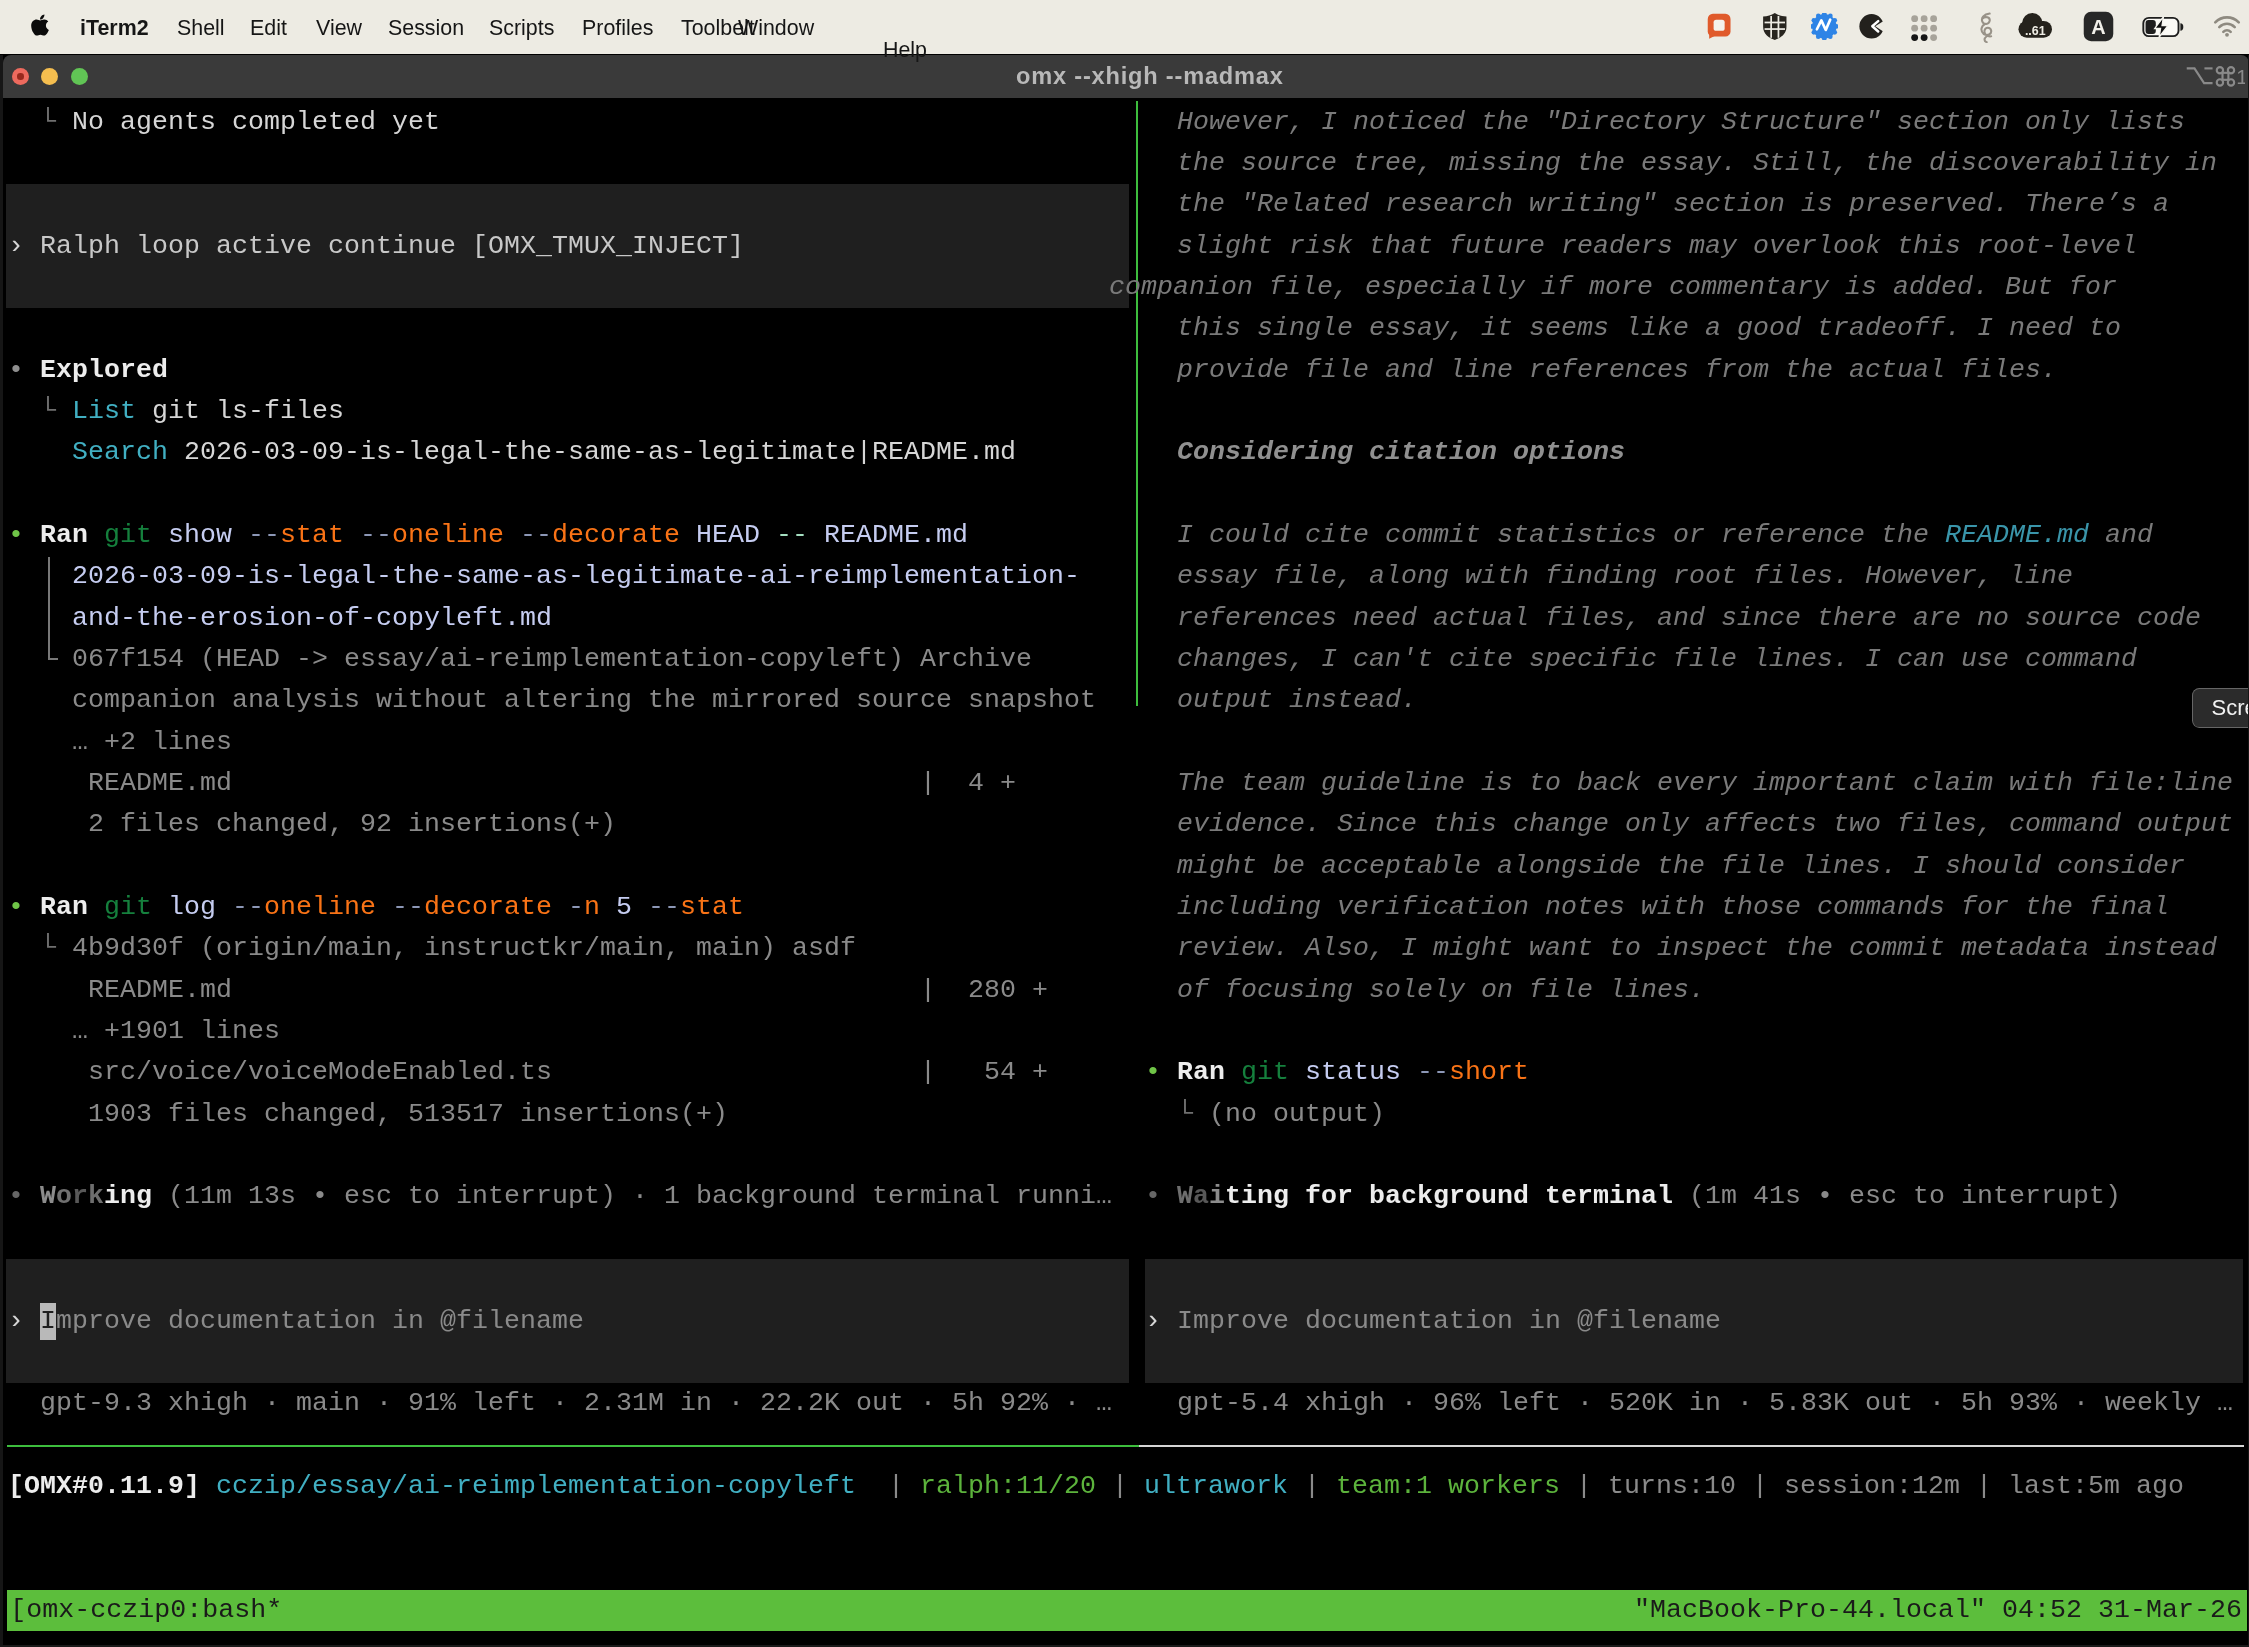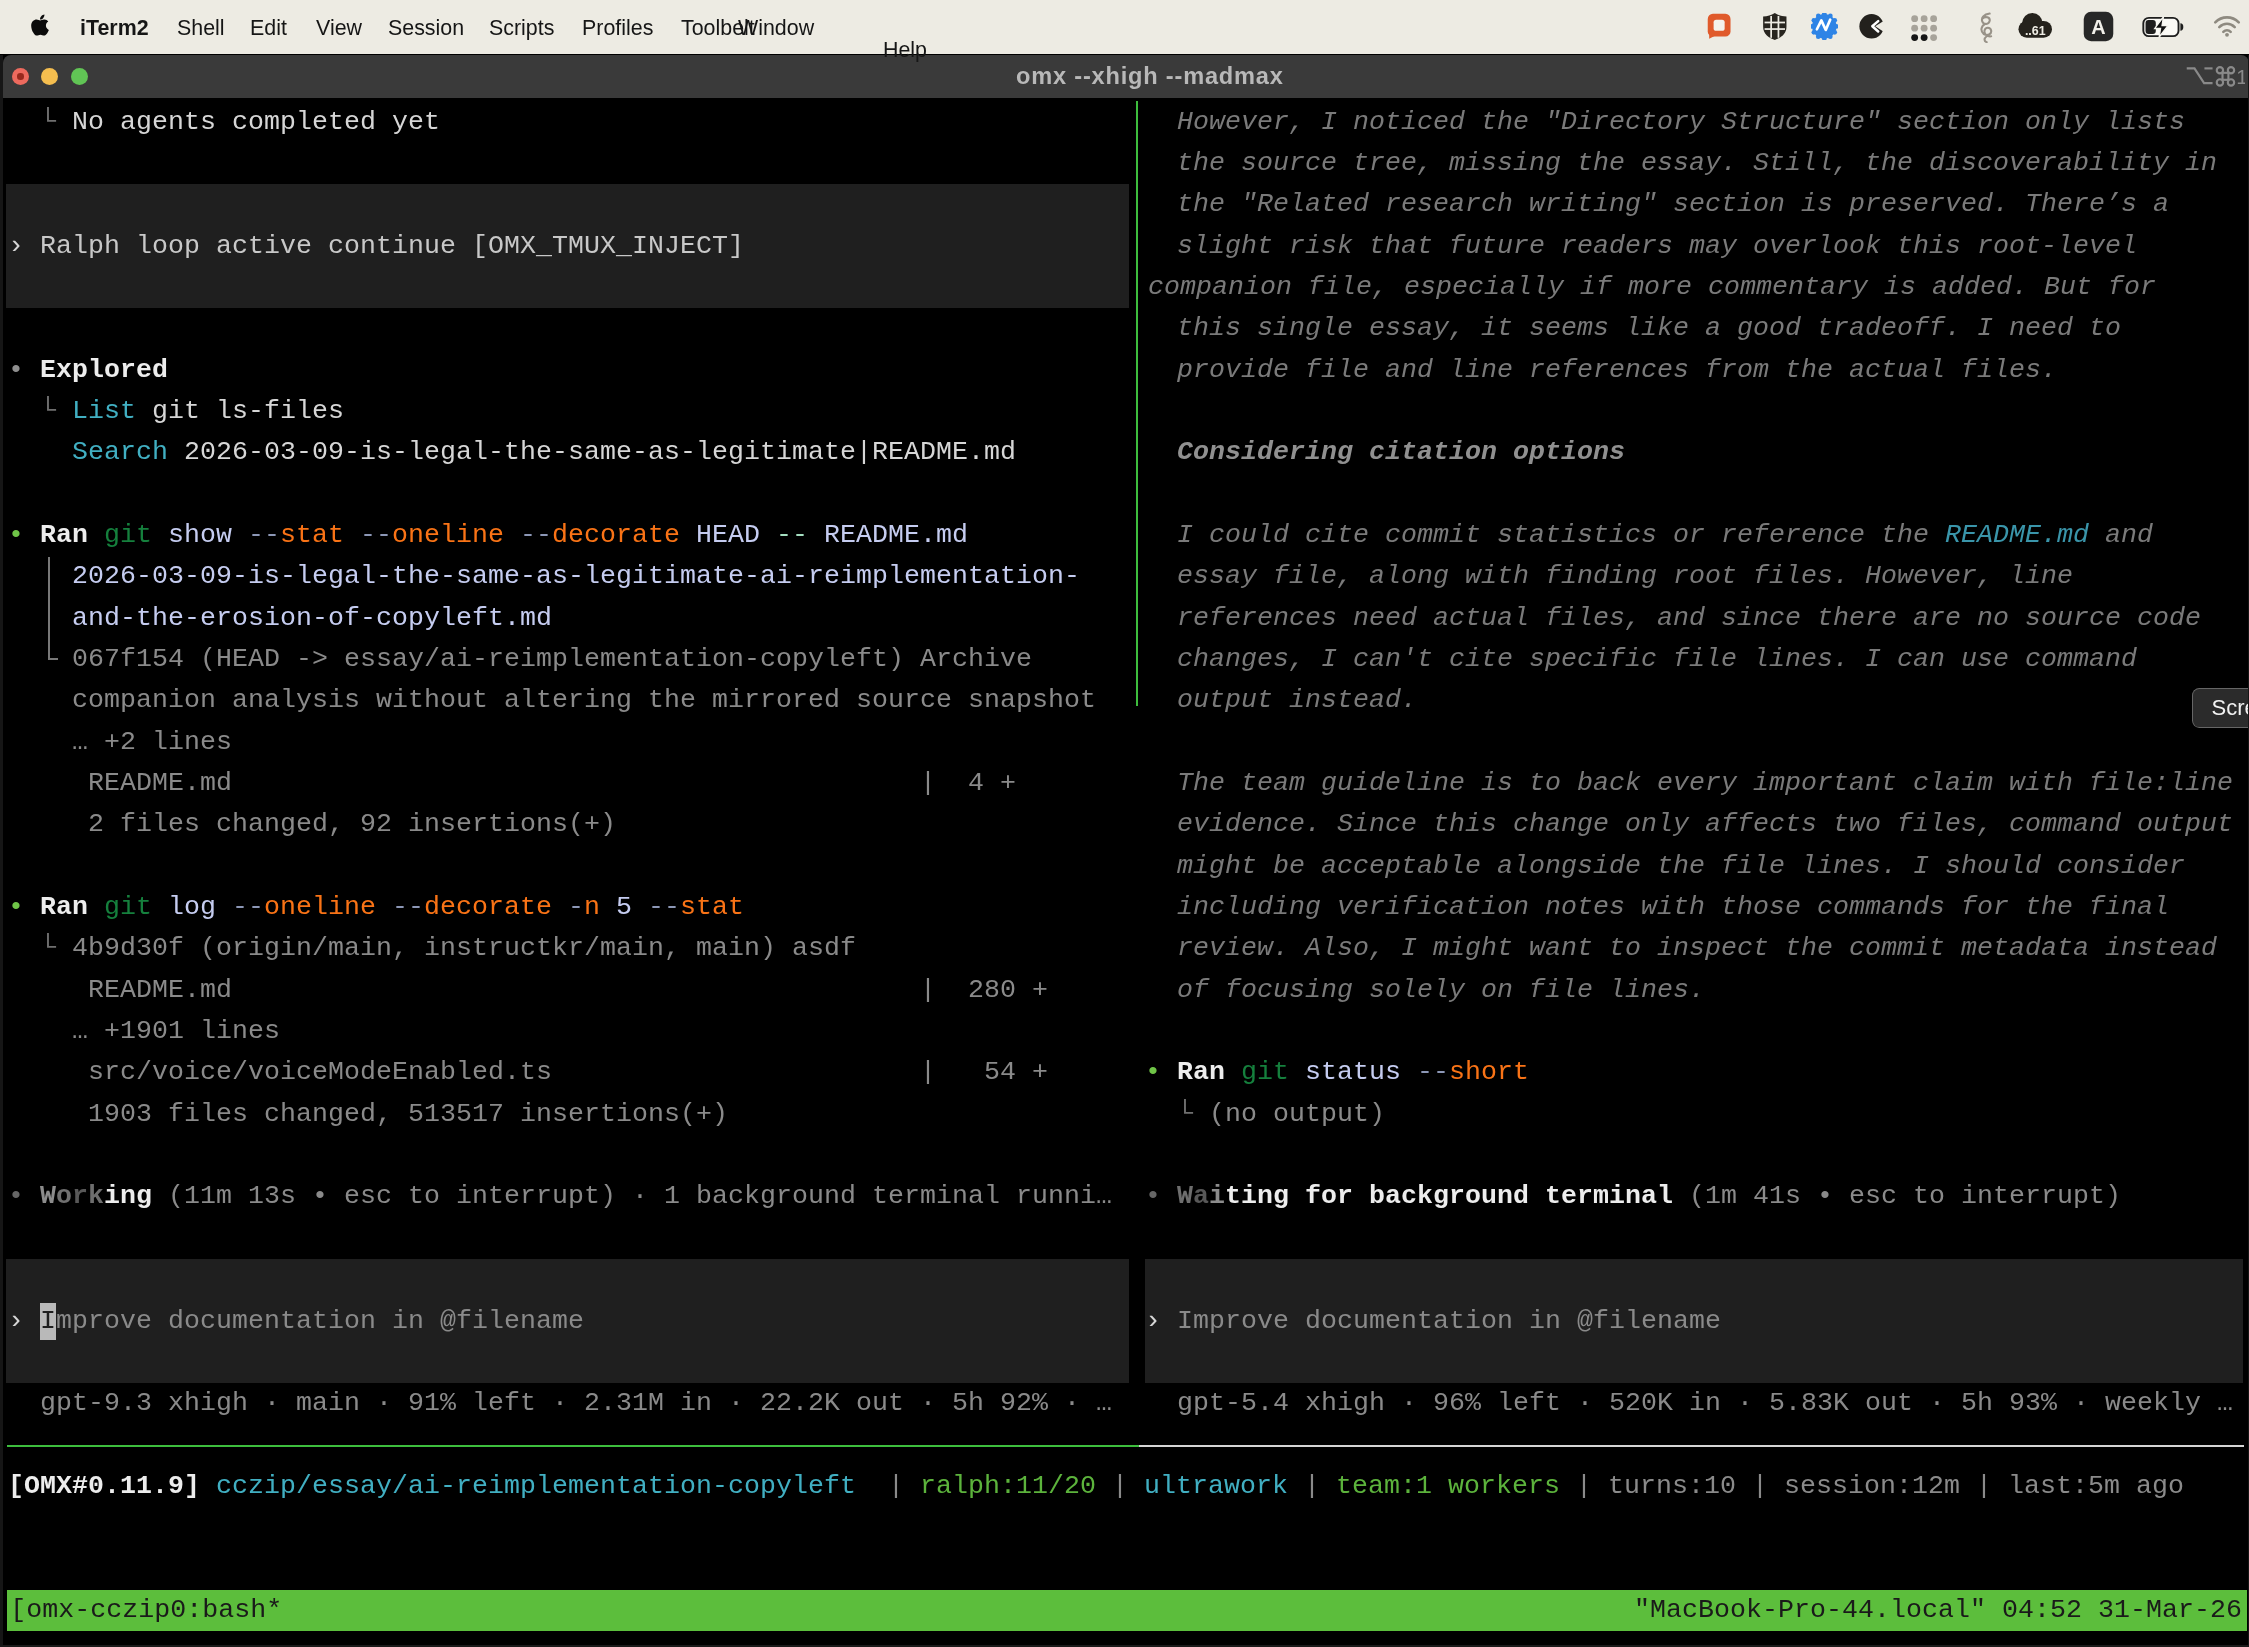--- a/index.html
+++ b/index.html
@@ -168,21 +168,21 @@
 <div class="row" style="left:8px;top:1052px"><span class="g">     src/voice/voiceModeEnabled.ts                       |   54 +</span></div>
 <div class="row" style="left:8px;top:1094px"><span class="g">     1903 files changed, 513517 insertions(+)</span></div>
 <div class="row" style="left:8px;top:1176px"><span style="color:#666">• </span><b style="color:#8C8C8C">W</b><b style="color:#707070">o</b><b style="color:#585858">r</b><b style="color:#6E6E6E">k</b><span class="bw">ing</span><span class="g"> (11m 13s • esc to interrupt) · 1 background terminal runni…</span></div>
 <div class="row" style="left:8px;top:1301px"><span class="w">› </span><span style="color:#1F1F1F">I</span><span class="g">mprove documentation in @filename</span></div>
 <div class="row" style="left:8px;top:1383px"><span class="g">  gpt-9.3 xhigh · main · 91% left · 2.31M in · 22.2K out · 5h 92% · …</span></div>
 <div class="row" style="left:8px;top:1466px"><span class="bw">[OMX#0.11.9]</span><span class="c"> cczip/essay/ai-reimplementation-copyleft</span><span class="g">  | </span><span class="sg">ralph:11/20</span><span class="g"> | </span><span class="c">ultrawork</span><span class="g"> | </span><span class="sg">team:1 workers</span><span class="g"> | turns:10 | session:12m | last:5m ago</span></div>
 <div class="row" style="left:1145px;top:102px"><span class="th">  However, I noticed the "Directory Structure" section only lists</span></div>
 <div class="row" style="left:1145px;top:143px"><span class="th">  the source tree, missing the essay. Still, the discoverability in</span></div>
 <div class="row" style="left:1145px;top:184px"><span class="th">  the "Related research writing" section is preserved. There’s a</span></div>
 <div class="row" style="left:1145px;top:226px"><span class="th">  slight risk that future readers may overlook this root-level</span></div>
-<div class="row" style="left:1116px;top:267px"><span class="th">  companion file, especially if more commentary is added. But for</span></div>
+<div class="row" style="left:1077px;top:267px"><span class="th">  companion file, especially if more commentary is added. But for</span></div>
 <div class="row" style="left:1145px;top:308px"><span class="th">  this single essay, it seems like a good tradeoff. I need to</span></div>
 <div class="row" style="left:1145px;top:350px"><span class="th">  provide file and line references from the actual files.</span></div>
 <div class="row" style="left:1145px;top:556px"><span class="th">  essay file, along with finding root files. However, line</span></div>
 <div class="row" style="left:1145px;top:598px"><span class="th">  references need actual files, and since there are no source code</span></div>
 <div class="row" style="left:1145px;top:639px"><span class="th">  changes, I can't cite specific file lines. I can use command</span></div>
 <div class="row" style="left:1145px;top:680px"><span class="th">  output instead.</span></div>
 <div class="row" style="left:1145px;top:763px"><span class="th">  The team guideline is to back every important claim with file:line</span></div>
 <div class="row" style="left:1145px;top:804px"><span class="th">  evidence. Since this change only affects two files, command output</span></div>
 <div class="row" style="left:1145px;top:846px"><span class="th">  might be acceptable alongside the file lines. I should consider</span></div>
 <div class="row" style="left:1145px;top:887px"><span class="th">  including verification notes with those commands for the final</span></div>

